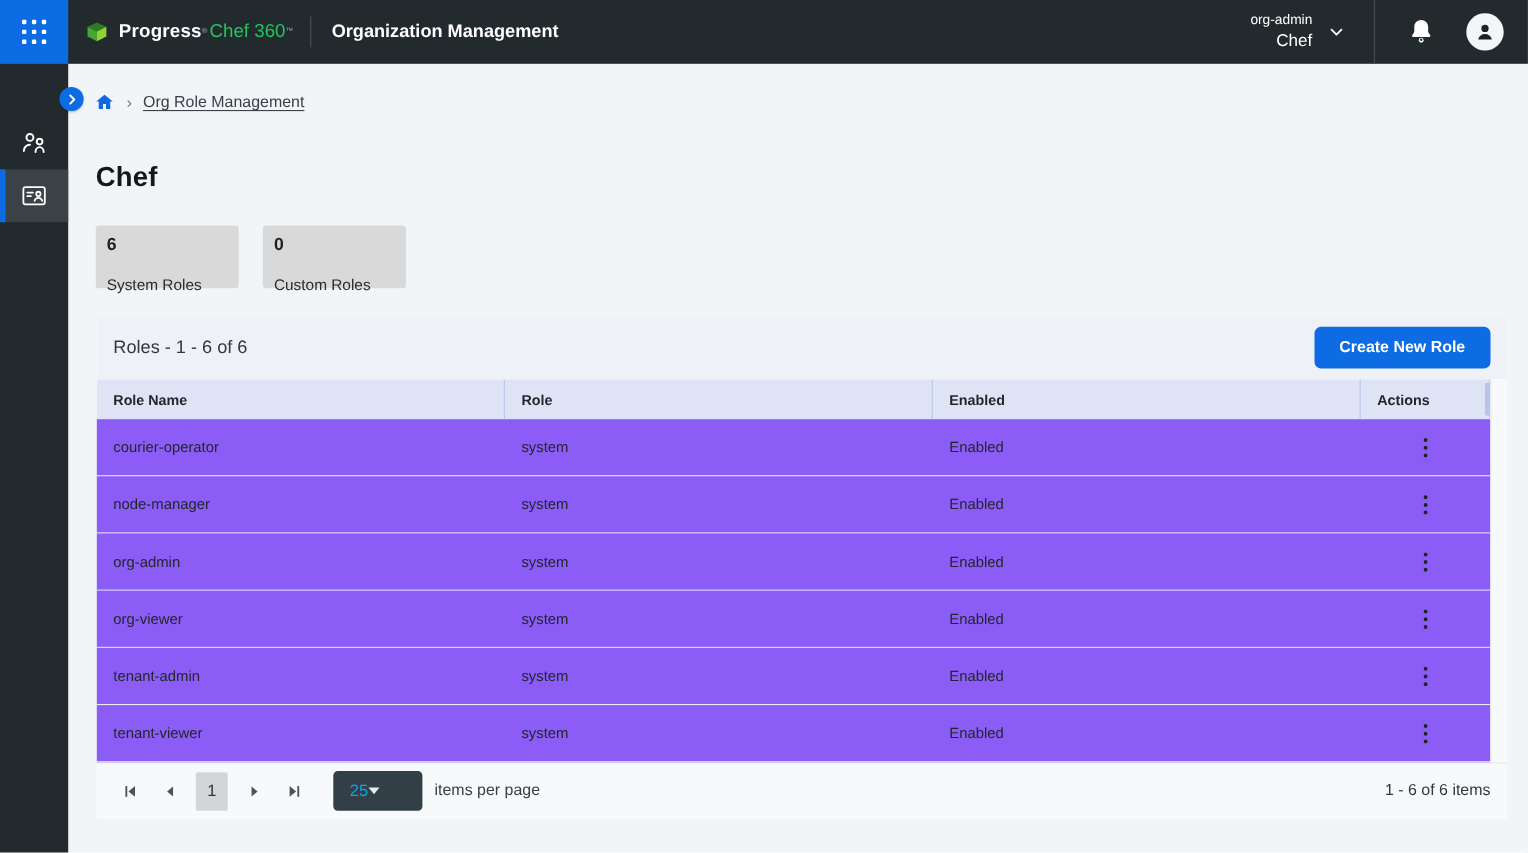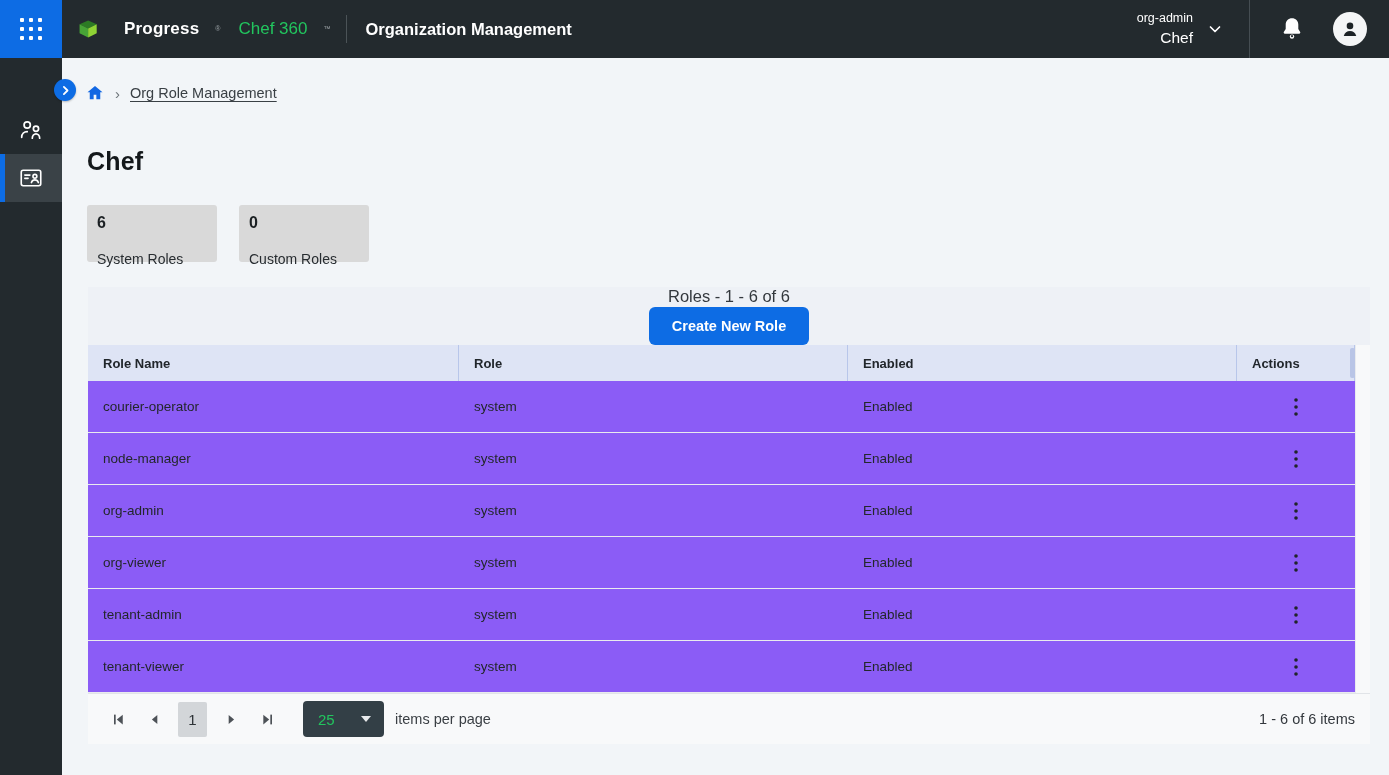--- a/index.html
+++ b/index.html
@@ -20,21 +20,21 @@
     z-index:10;
   }
   .waffle {
     width:62px; height:58px; background:#0d6ce4;
     display:flex; align-items:center; justify-content:center;
     cursor:pointer; flex:0 0 62px;
   }
   .waffle-grid { display:grid; grid-template-columns:repeat(3,4px); grid-gap:5px; }
   .waffle-grid i { width:4px; height:4px; background:#fff; border-radius:1px; display:block; }
 
-  .brand { display:flex; align-items:center; margin-left:15px; white-space:nowrap;gap:16px; }
+  .brand { display:flex; align-items:center; margin-left:15px; white-space:nowrap; }
   .brand svg { width:24px; height:22px; margin-right:7px; }
   .brand-progress { color:#fff; font-weight:700; font-size:17px; letter-spacing:.2px; }
   .brand-product { color:#22c55e; font-size:17px; margin-left:2px; }
   .tm { font-size:7px; color:#9aa1a5; vertical-align:top; line-height:10px; }
 
   .brand-divider { width:1px; height:28px; background:#4b5357; margin:0 18px 0 16px; }
   .app-title { color:#fff; font-weight:700; font-size:16.5px; }
 
   .topbar-spacer { flex:1; }
 
@@ -94,21 +94,20 @@
   .stat-value { font-size:16px; font-weight:700; color:#1b2023; line-height:20px; }
   .stat-label { font-size:14px; color:#272c30; line-height:19px; margin-top:17px; }
 
   
   .table-card { margin:25px 0 0 26px; width:1282px; background:#fff; }
 
   .table-toolbar {
     height:58px; background:#eef1f6;
     display:flex; align-items:center; justify-content:space-between;
     padding:0 15px;
-    flex-direction:column;
   }
   .table-title { font-size:16.5px; color:#33383d; }
   .create-btn {
     background:#0d6ce4; color:#fff; border:none; border-radius:6px;
     height:38px; padding:0 23px; font-size:14.5px; font-weight:700;
     font-family:inherit; cursor:pointer;
   }
 
   .grid-area { display:flex; }
   .grid-main { flex:1; min-width:0; }
@@ -151,22 +150,22 @@
   }
   .pager-nav { background:none; border:none; cursor:pointer; width:30px; height:32px;
     display:flex; align-items:center; justify-content:center; margin:0 3px; }
   .pager-nav svg { width:15px; height:15px; }
   .page-num {
     width:29px; height:35px; background:#d3d6d9; border:none; border-radius:2px;
     font-size:15px; color:#2e3337; font-family:inherit; cursor:pointer; margin:0 6px;
   }
   .size-select {
     margin-left:18px; width:81px; height:36px; background:#333f46; border:none;
-    border-radius:4px; color:#22c55e; font-size:15px; font-family:inherit; cursor:pointer;
-    display:flex; align-items:center; justify-content:space-between; padding:0 13px 0 15px;
+    border-radius:4px; color:#0ea5e9; font-size:15px; font-family:inherit; cursor:pointer;
+    display:flex; align-items:center; padding:0 13px 0 15px;
   }
   .size-select .tri { width:0; height:0; border-left:5px solid transparent;
     border-right:5px solid transparent; border-top:6px solid #e8eaec; }
   .per-page-label { margin-left:11px; font-size:14.5px; color:#3a3f44; }
   .pager-spacer { flex:1; }
   .range-label { font-size:14.5px; color:#33383d; }
 </style>
 </head>
 <body>
 

